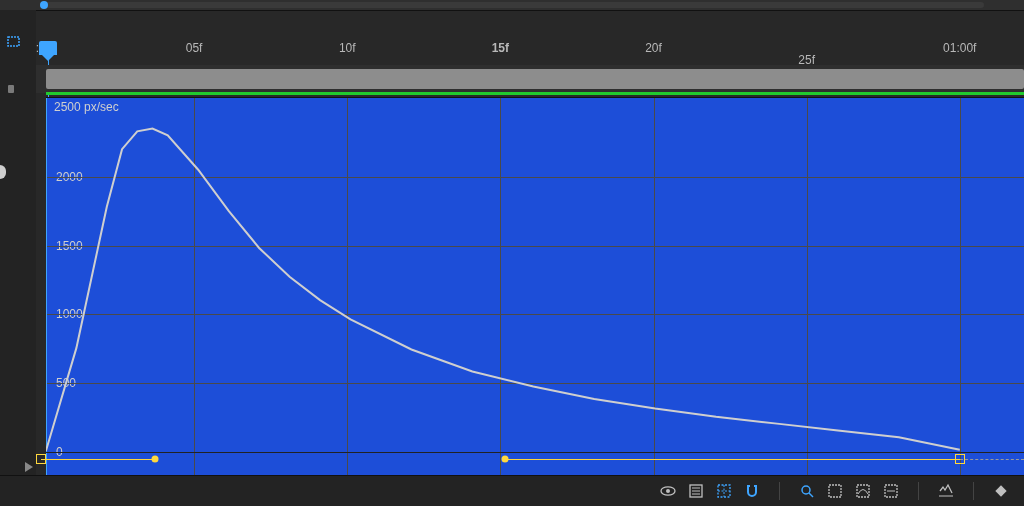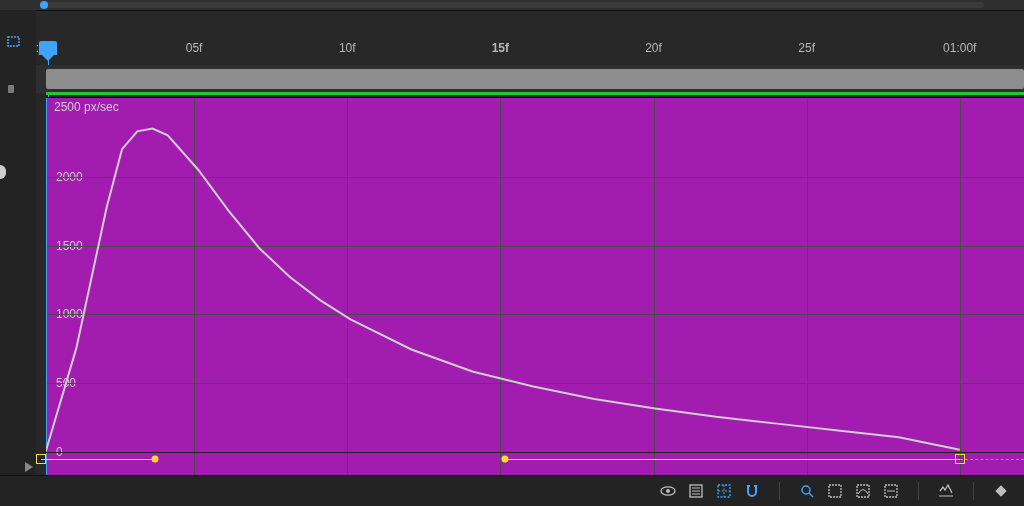--- a/index.html
+++ b/index.html
@@ -19,21 +19,21 @@
   .time-ruler{position:absolute;left:0;right:0;top:0;height:54px;background:#282828;}
   .time-ruler .tick{position:absolute;top:30px;font-size:12px;color:#b8b8b8;text-align:center;transform:translateX(-50%);}
   .time-ruler .playhead{position:absolute;top:30px;transform:translateX(-50%);}
   .time-ruler .playhead .hbody{width:18px;height:14px;background:#3ea5ff;border-radius:2px 2px 0 0;position:relative;}
   .time-ruler .playhead .hbody:after{content:"";position:absolute;left:3px;top:14px;border-left:6px solid transparent;border-right:6px solid transparent;border-top:6px solid #3ea5ff;}
   .playhead-line{position:absolute;top:30px;bottom:0;width:1px;background:#3ea5ff;}
   .work-track{position:absolute;left:0;right:0;top:54px;height:28px;background:#2e2e2e;}
   .work-track .bar{position:absolute;left:10px;right:0;top:4px;height:20px;background:#8d8d8d;border-radius:2px;}
   .green-line{position:absolute;left:10px;right:0;top:81px;height:3px;background:#21c92e;}
   
-  .graph{position:absolute;left:10px;right:0;top:86px;bottom:0;background:#a21caf;border-top:1px solid #111;}
+  .graph{position:absolute;left:10px;right:0;top:86px;bottom:0;background:#1d4ed8;border-top:1px solid #111;}
   .graph .unit{position:absolute;left:8px;top:2px;font-size:12px;color:#cfcfcf;}
   .graph svg{position:absolute;inset:0;}
   .graph .ylabel{position:absolute;left:10px;font-size:12px;color:#cfcfcf;transform:translateY(-50%);}
   .graph .vgrid{position:absolute;top:0;bottom:0;width:1px;background:#4a4a4a;}
   .graph .hgrid{position:absolute;left:0;right:0;height:1px;background:#4a4a4a;}
   .graph .left-axis{position:absolute;left:0;top:0;bottom:0;width:1px;background:#3ea5ff;}
   .graph .base{position:absolute;left:0;right:0;height:1px;background:#222;}
   .graph .kf{position:absolute;width:8px;height:8px;border:1.5px solid #ffd83d;background:transparent;transform:translate(-50%,-50%);}
   .graph .kf.solid{width:7px;height:7px;border-radius:50%;background:#ffd83d;border:none;}
   .graph .hline{position:absolute;height:1px;background:#ffd83d;}
@@ -71,21 +71,21 @@
 
 <div class="timeline">
 
   <div class="time-ruler">
     <div id="ticks">
           <div class="tick" style="left: 1%;">:00f</div>
           <div class="tick" style="left: 16%;">05f</div>
           <div class="tick" style="left: 31.5%;">10f</div>
           <div class="tick" style="left: 47%; font-weight: bold;">15f</div>
           <div class="tick" style="left: 62.5%;">20f</div>
-          <div class="tick" style="left: 78%;">25f</div>
+          <div class="tick" style="left: 78%; margin-top: 12px;">25f</div>
           <div class="tick" style="left: 93.5%;">01:00f</div>
         </div>
     <div class="playhead" id="playhead" style="left: 1.2%;">
           <div class="hbody"></div>
         </div>
   </div>
   <div class="playhead-line" id="playhead-line" style="left: 1.2%;"></div>
 
   <div class="work-track">
     <div class="bar"></div>

